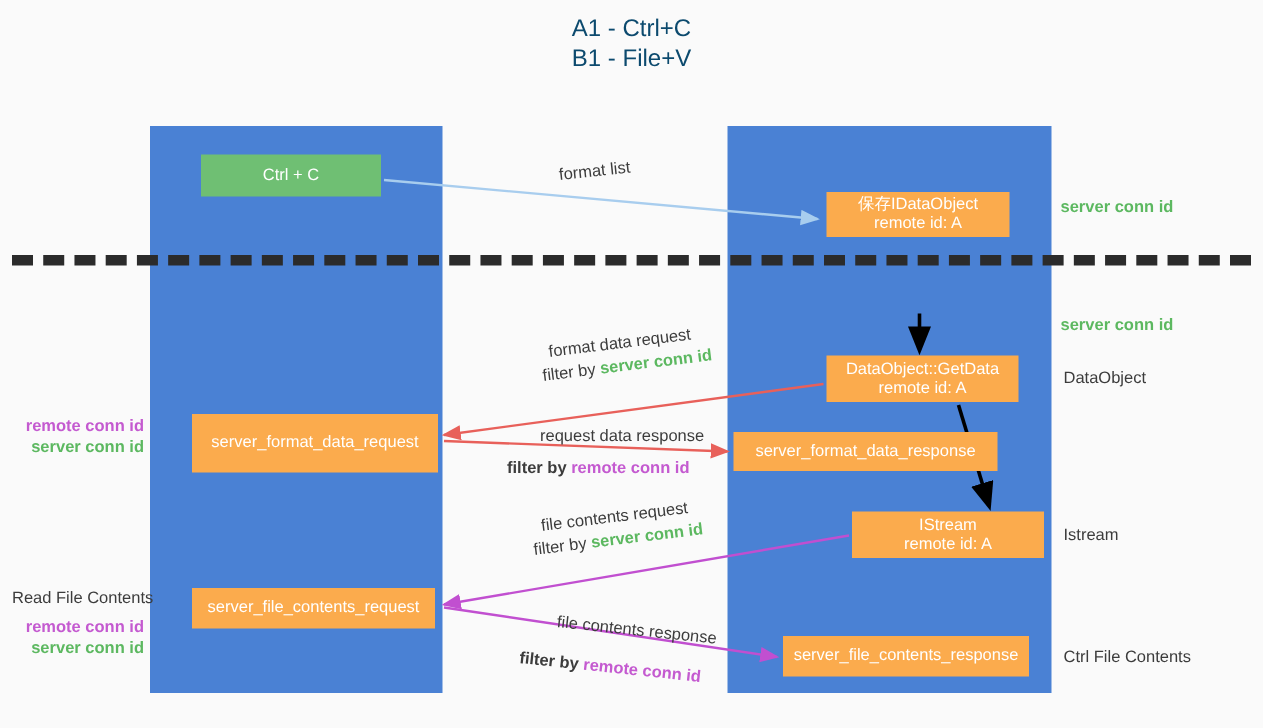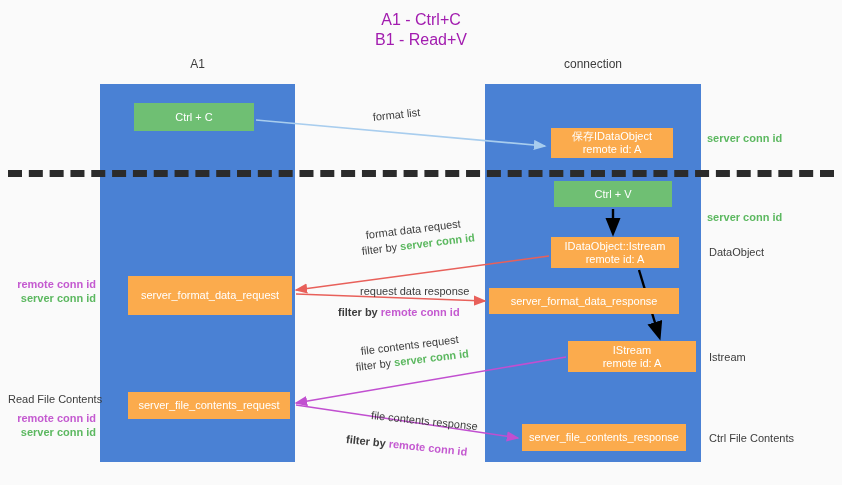--- a/index.html
+++ b/index.html
@@ -26,21 +26,21 @@
     font-size:12px;line-height:14px;
   }
   .lane-head .l1{display:block;}
   .lane-head .l2{display:block;}
   .head-a{left:100px;top:57px;width:195px;}
   .head-b{left:485px;top:57px;width:216px;}
 
   
   .title{
     position:absolute;left:0;top:10px;width:842px;text-align:center;
-    color:#a21caf;font-size:16px;line-height:20px;
+    color:#0c4a6e;font-size:16px;line-height:20px;
   }
 
   
   .dashed{
     position:absolute;left:8px;top:170px;width:826px;height:0;
     border-top:7px dashed #2b2b2b;
   }
 
   
   .box{
@@ -50,21 +50,21 @@
   }
   .box.green{background:#6fbf73;}
   .box.orange{background:#fbab4d;}
   .box .sub{display:block;}
 
   .b-ctrlc{left:134px;top:103px;width:120px;height:28px;}
   .b-idataobject{left:551px;top:128px;width:122px;height:30px;align-items:center;}
   .b-ctrlv{left:554px;top:181px;width:118px;height:26px;}
   .b-getdata{left:551px;top:237px;width:128px;height:31px;}
   .b-fdreq{left:128px;top:276px;width:164px;height:39px;}
-  .b-fdres{left:489px;top:288px;width:190px;height:26px;}
+  .b-fdres{left:489px;top:288px;width:176px;height:26px;}
   .b-istream{left:568px;top:341px;width:128px;height:31px;}
   .b-fcreq{left:128px;top:392px;width:162px;height:27px;}
   .b-fcres{left:522px;top:424px;width:164px;height:27px;}
 
   
   .ann{position:absolute;font-size:11px;line-height:14px;color:#3c3c3c;white-space:nowrap;}
   .green-t{color:#5cb860;font-weight:bold;}
   .purple-t{color:#c45ad0;font-weight:bold;}
   .dark-t{color:#3c3c3c;}
 
@@ -90,28 +90,26 @@
   .rot-fcres{left:372px;top:408px;transform:rotate(6deg);transform-origin:left top;}
   .rot-fcres2{left:347px;top:432px;transform:rotate(6deg);transform-origin:left top;}
 </style>
 </head>
 <body>
 
 <div id="stage">
 
   <div class="title">
     <span>A1 - Ctrl+C</span><br>
-    <span>B1 - Read+V</span>
+    <span>B1 - File+V</span>
   </div>
 
   <div class="lane-head head-a">
-    <span class="l1">A1</span>
   </div>
   <div class="lane-head head-b">
-    <span class="l2">connection</span>
   </div>
 
   <div class="lane lane-a"></div>
   <div class="lane lane-b"></div>
 
   <svg id="wires" viewBox="0 0 842 485">
     <defs>
       <marker id="ah-blue" markerWidth="9" markerHeight="9" refX="7" refY="3.2" orient="auto">
         <path d="M0,0 L8,3.2 L0,6.4 z" fill="#a8cdee"></path>
       </marker>
@@ -145,26 +143,23 @@
 
   <div class="box green b-ctrlc">
     <span>Ctrl + C</span>
   </div>
 
   <div class="box orange b-idataobject">
     <span>保存IDataObject</span>
     <span class="sub">remote id: A</span>
   </div>
 
-  <div class="box green b-ctrlv">
-    <span>Ctrl + V</span>
-  </div>
 
   <div class="box orange b-getdata">
-    <span>IDataObject::Istream</span>
+    <span>DataObject::GetData</span>
     <span class="sub">remote id: A</span>
   </div>
 
   <div class="box orange b-fdreq">
     <span>server_format_data_request</span>
   </div>
 
   <div class="box orange b-fdres">
     <span>server_format_data_response</span>
   </div>

